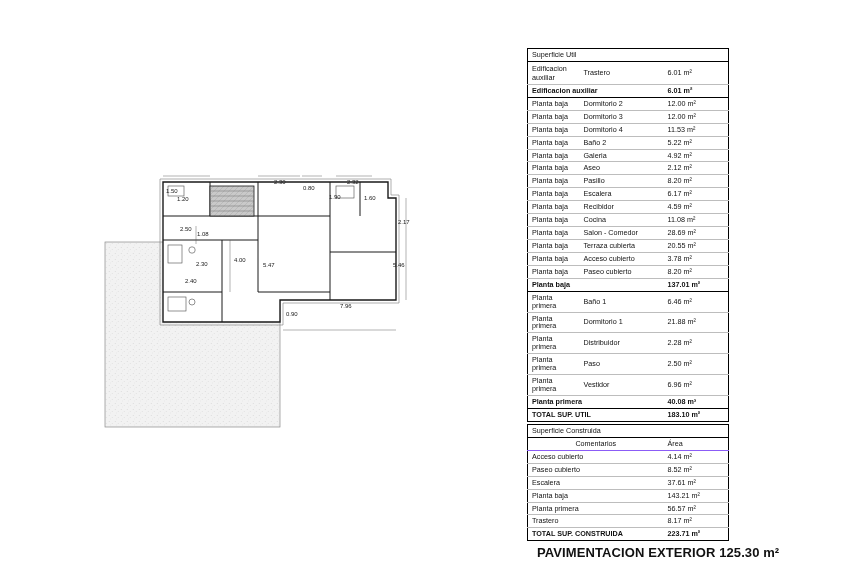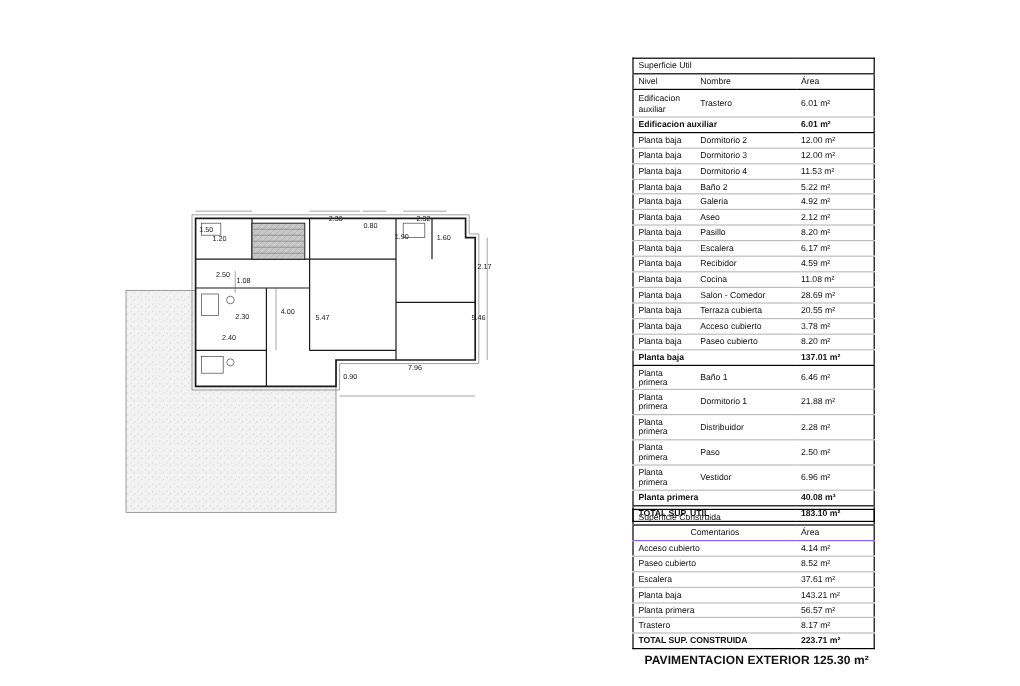--- a/index.html
+++ b/index.html
@@ -103,21 +103,21 @@
   .constr-hdr td {
     border-bottom: 1px solid #8b5cf6;
     padding: 3px 4px;
   }
   .constr-hdr td.k { text-align: center; }
 
   #pav-note {
     position: absolute;
     left: 537px;
     top: 545px;
-    font-size: 10px;
+    font-size: 13px;
     font-weight: bold;
     letter-spacing: 0.1px;
   }
 
   .cell-b { font-weight: bold; }
 
   
   .plantxt {
     font-family: "Liberation Sans", sans-serif;
     font-size: 6px;
@@ -220,25 +220,20 @@
   <table class="tbl outerbox">
     <colgroup>
       <col class="c1">
         <col class="c2">
         <col class="c3">
     </colgroup>
     <tbody>
       <tr>
         <td class="title-cell" colspan="3" style="border-left:none;border-right:none;border-top:none;">Superficie Util</td>
       </tr>
-      <tr class="hdr">
-        <td>Nivel</td>
-        <td>Nombre</td>
-        <td>Área</td>
-      </tr>
 
       <tr class="rowline">
         <td class="cell-b two-line">Edificacion auxiliar</td>
         <td>Trastero</td>
         <td>6.01 m²</td>
       </tr>
       <tr class="rowline sub">
         <td colspan="2">Edificacion auxiliar</td>
         <td>6.01 m²</td>
       </tr>

